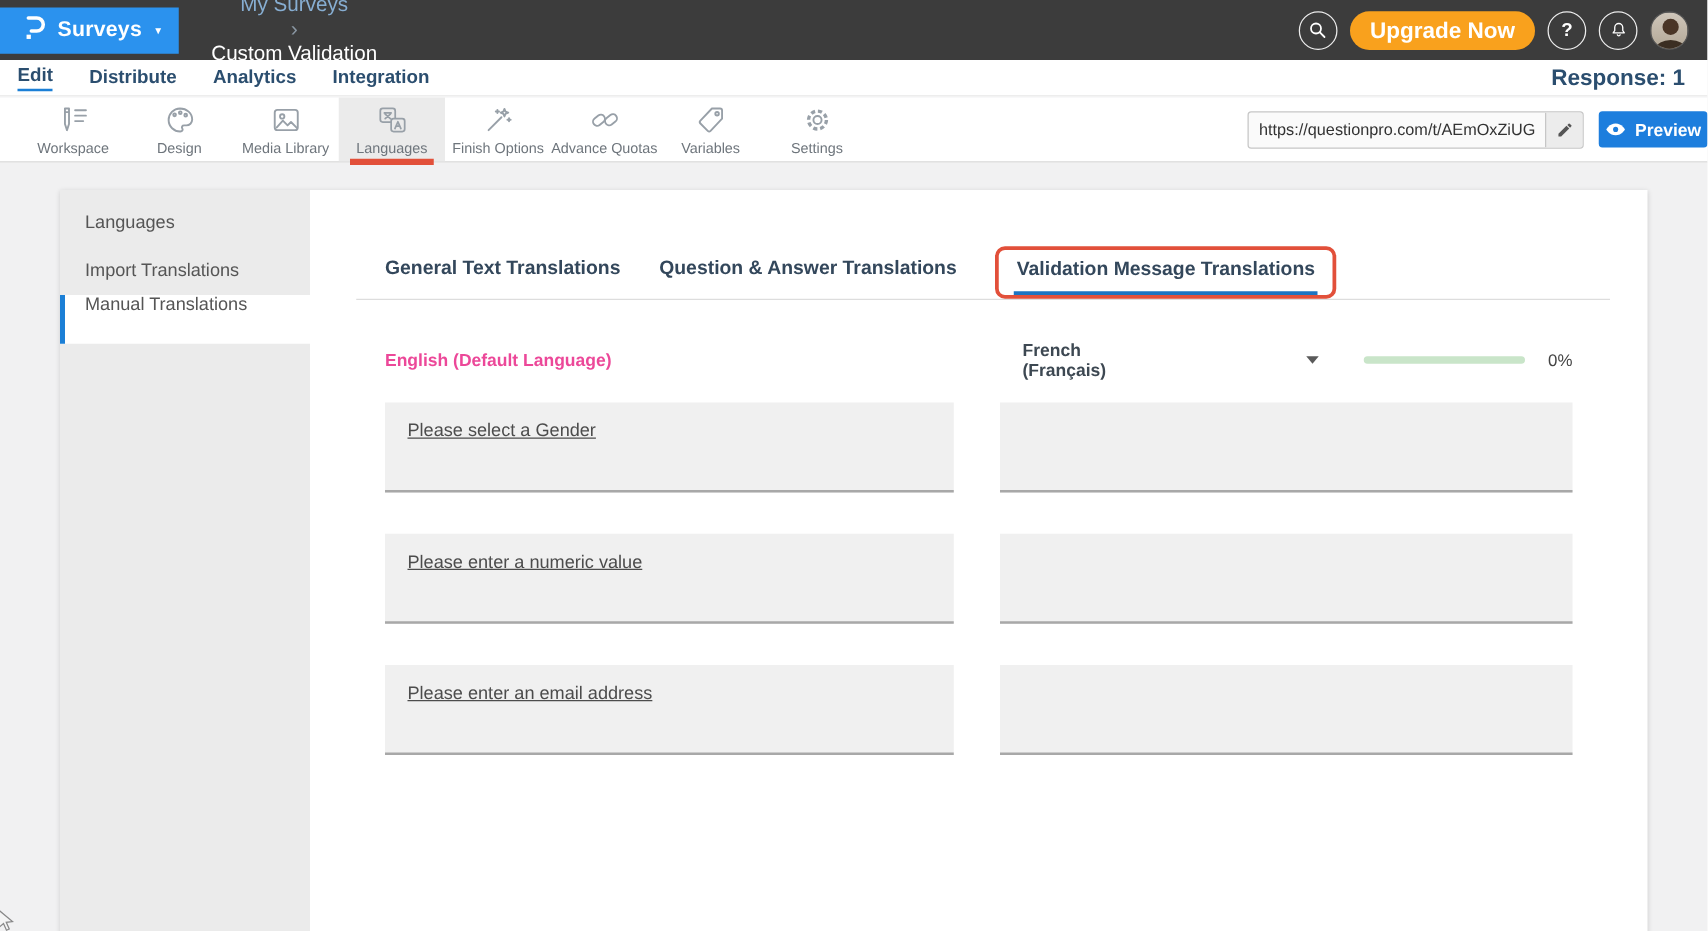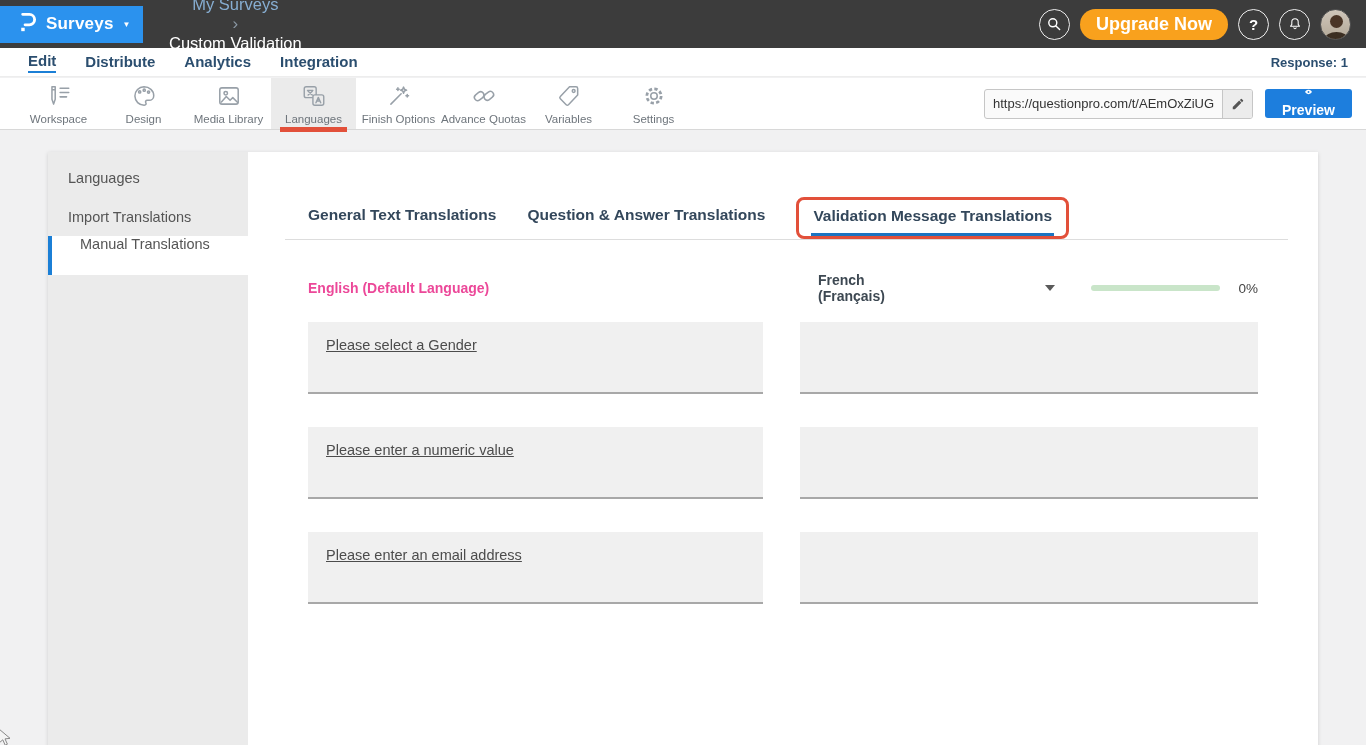--- a/index.html
+++ b/index.html
@@ -22,42 +22,42 @@
   .crumb-current { color:#ffffff; }
   .topbar-right { margin-left:auto; display:flex; align-items:center; gap:10px; margin-right:15px; }
   .circle-btn { width:31px; height:31px; border:1.6px solid rgba(255,255,255,.9); border-radius:50%; display:flex; align-items:center; justify-content:center; color:#fff; }
   .circle-btn .q { font-size:15px; font-weight:700; }
   .upgrade-btn { height:31px; padding:0 16px; border-radius:16px; background:#f9a11d; color:#fff; font-weight:700; font-size:18px; display:flex; align-items:center; }
   .avatar { width:31px; height:31px; border-radius:50%; overflow:hidden; position:relative; background:linear-gradient(180deg,#cfc6ba,#b3a897); border:1px solid #555; }
   .avatar .head { position:absolute; top:5px; left:9px; width:13px; height:13px; border-radius:50%; background:#4a3526; }
   .avatar .body { position:absolute; bottom:-7px; left:4px; width:23px; height:14px; border-radius:50% 50% 0 0; background:#3b2e22; }
 
   
-  .navbar { position:absolute; top:48px; left:0; right:0; height:29px; background:#fff; display:flex; align-items:center; padding-left:28px; border-bottom:1px solid #ededed; }
+  .navbar { position:absolute; top:48px; left:0; right:0; height:29px; background:#fff; display:flex; align-items:center; padding-left:14px; border-bottom:1px solid #ededed; }
   .nav-item { font-size:15px; font-weight:700; color:#2b4e6f; margin-right:29px; padding-bottom:2px; }
   .nav-item.active { border-bottom:2px solid #1b7fd6; }
-  .response { margin-left:auto; margin-right:18px; font-size:13px; font-weight:700; color:#2b4e6f; }
+  .response { margin-left:auto; margin-right:18px; font-size:18px; font-weight:700; color:#2b4e6f; }
 
   
   .toolbar { position:absolute; top:78px; left:0; right:0; height:52px; background:#fff; border-bottom:1px solid #d8d8d8; display:flex; align-items:stretch; padding-left:16px; }
   .tool-item { width:85px; display:flex; flex-direction:column; align-items:center; justify-content:center; gap:4px; position:relative; cursor:pointer; }
   .tool-item .tl { font-size:11.5px; color:#6e757c; white-space:nowrap; }
   .tool-item.active { background:#ebebeb; }
   .red-bar { position:absolute; left:9px; right:9px; bottom:-3px; height:5px; background:#e2503a; }
   .url-group { margin-left:auto; align-self:center; display:flex; align-items:center; }
   .url-wrap { display:flex; height:30px; border:1px solid #c6c6c6; border-radius:3px; overflow:hidden; background:#fafafa; }
   .url-input { width:237px; border:none; outline:none; background:transparent; padding:0 8px; font-size:13px; color:#333; font-family:"Liberation Sans",sans-serif; }
   .url-edit { width:30px; background:#ececec; border-left:1px solid #c6c6c6; display:flex; align-items:center; justify-content:center; }
-  .preview-btn { width:87px; height:29px; margin-left:12px; margin-right:14px; background:#1d7edd; border-radius:3px; color:#fff; font-size:14px; font-weight:700; display:flex; align-items:center; justify-content:center; gap:7px; cursor:pointer;flex-direction:column; }
+  .preview-btn { width:87px; height:29px; margin-left:12px; margin-right:0; background:#1d7edd; border-radius:3px; color:#fff; font-size:14px; font-weight:700; display:flex; align-items:center; justify-content:center; gap:7px; cursor:pointer; }
 
   
   .card { position:absolute; left:48px; top:152px; width:1270px; bottom:-8px; background:#fff; box-shadow:0 1px 4px rgba(0,0,0,.14); display:flex; }
   .side { width:200px; background:#ebebeb; padding-top:6px; }
   .side-item { height:39px; display:flex; flex-direction:column; justify-content:center; padding-left:20px; font-size:14.5px; color:#555; cursor:pointer; }
-  .side-item.active { background:#fff; border-left:4px solid #1b7fd6; padding-left:28px;gap:20px; }
+  .side-item.active { background:#fff; border-left:4px solid #1b7fd6; padding-left:16px;gap:20px; }
   .side-underline { width:126px; height:3px; background:#e2503a; margin-top:3px; }
 
   .main { flex:1; padding:0 30px 0 37px; }
   .tabs-row { margin-top:46px; height:42px; border-bottom:1px solid #dddddd; display:flex; align-items:flex-end; gap:31px; padding-left:23px; }
   .tab { font-size:15.5px; font-weight:700; color:#33475b; padding-bottom:15px; white-space:nowrap; cursor:pointer; }
   .tab-active-wrap { border:3px solid #e2503a; border-radius:8px; padding:7px 12px 0 12px; }
   .tab-active-label { display:block; font-size:15.5px; font-weight:700; color:#33475b; padding:0 2px 8px 2px; border-bottom:3px solid #1b74c2; white-space:nowrap; cursor:pointer; }
 
   .header-row { display:grid; grid-template-columns:455px 458px; column-gap:37px; margin:32px 0 0 23px; align-items:center; }
   .src-lang { font-size:14px; font-weight:700; color:#ec4899; }

